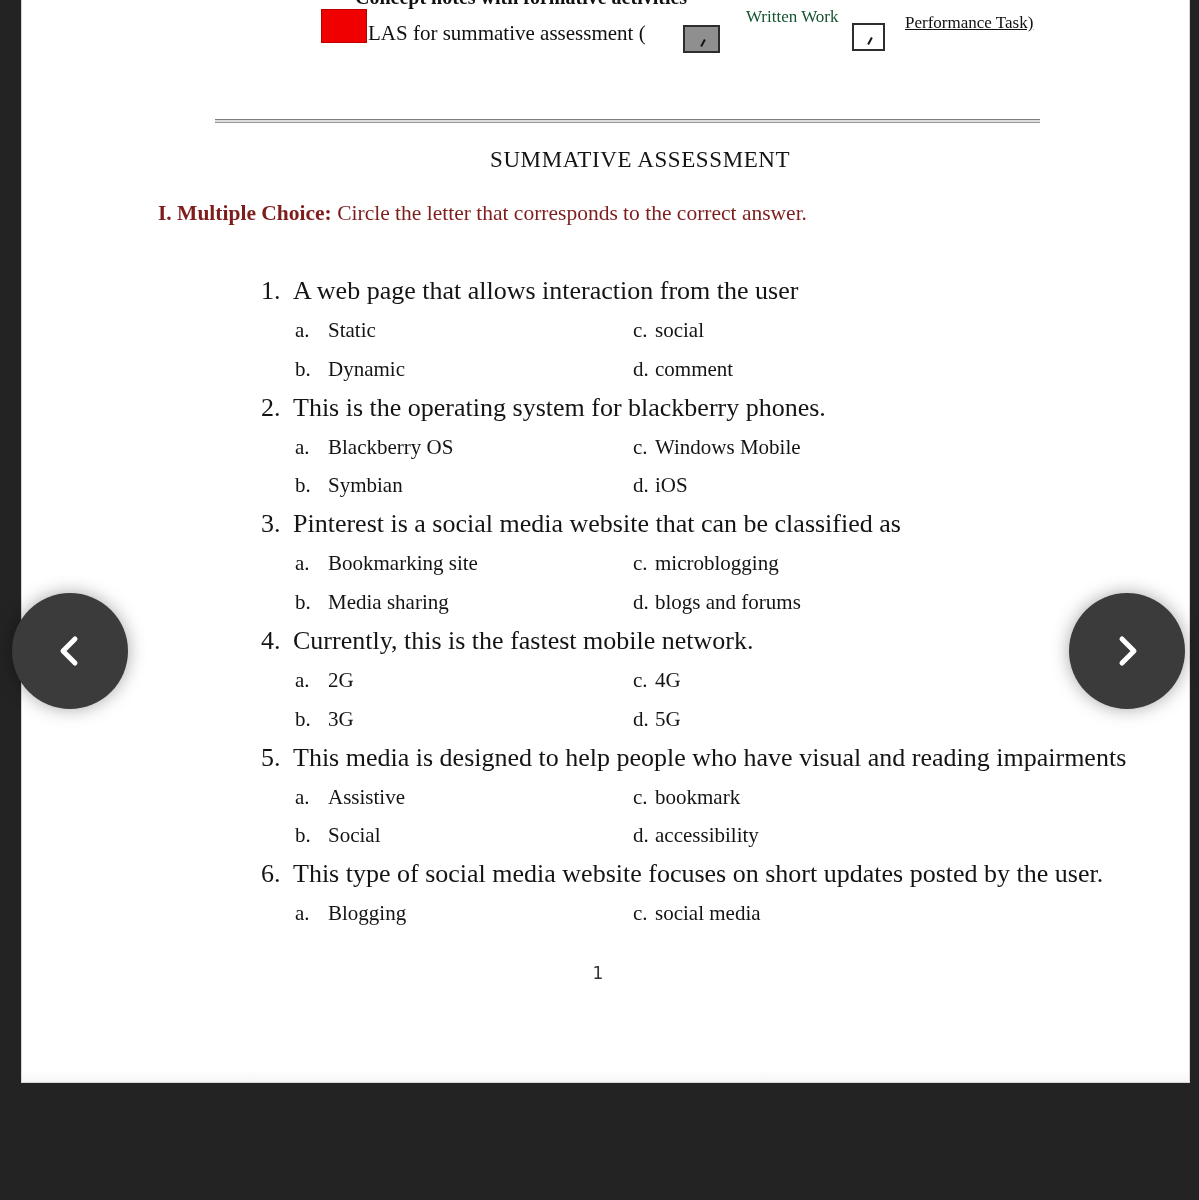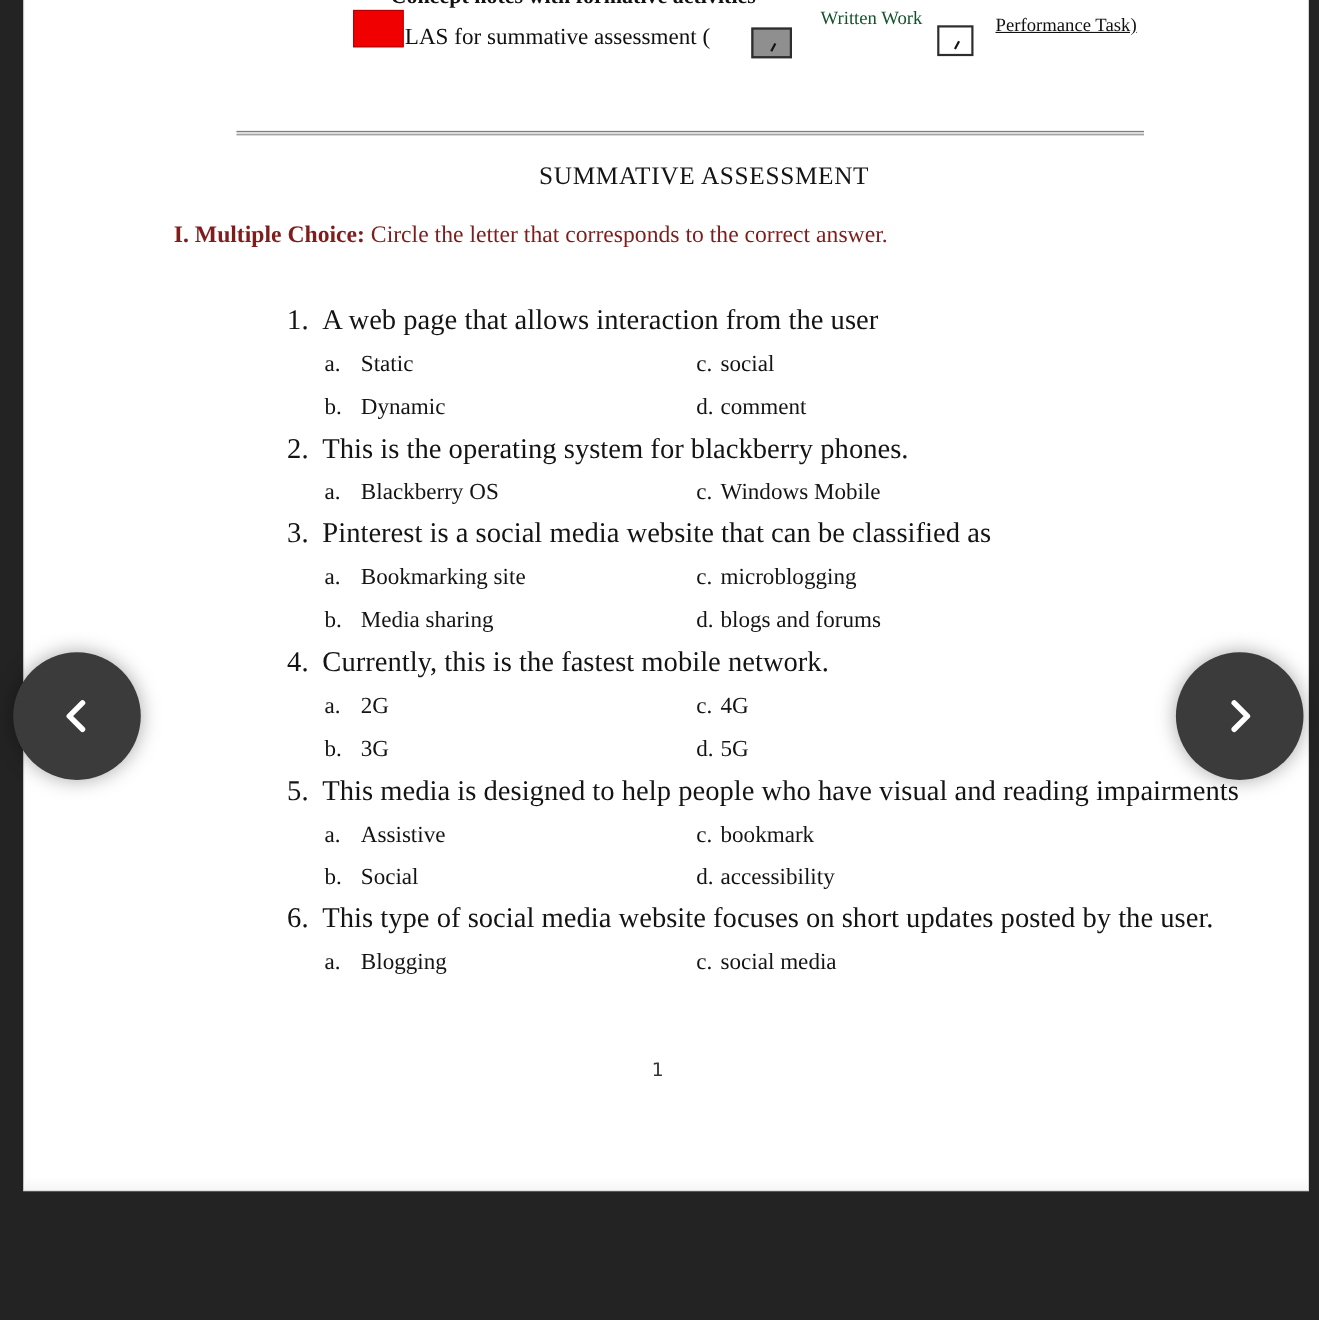--- a/index.html
+++ b/index.html
@@ -86,20 +86,21 @@
     <div class="section-line"><span class="lbl">I. Multiple Choice:</span><span> Circle the letter that corresponds to the correct answer.</span></div>
 
     <div class="questions">
 
       <div class="qrow"><span class="qnum">1.</span><span>A web page that allows interaction from the user</span></div>
       <div class="orow"><span class="olet">a.</span><span>Static</span><span class="oright"><span class="orlet">c.</span><span>social</span></span></div>
       <div class="orow"><span class="olet">b.</span><span>Dynamic</span><span class="oright"><span class="orlet">d.</span><span>comment</span></span></div>
 
       <div class="qrow"><span class="qnum">2.</span><span>This is the operating system for blackberry phones.</span></div>
       <div class="orow"><span class="olet">a.</span><span>Blackberry OS</span><span class="oright"><span class="orlet">c.</span><span>Windows Mobile</span></span></div>
+      <div class="orow"><span class="olet">b.</span><span>Symbian</span><span class="oright"><span class="orlet">d.</span><span>iOS</span></span></div>
 
       <div class="qrow"><span class="qnum">3.</span><span>Pinterest is a social media website that can be classified as</span></div>
       <div class="orow"><span class="olet">a.</span><span>Bookmarking site</span><span class="oright"><span class="orlet">c.</span><span>microblogging</span></span></div>
       <div class="orow"><span class="olet">b.</span><span>Media sharing</span><span class="oright"><span class="orlet">d.</span><span>blogs and forums</span></span></div>
 
       <div class="qrow"><span class="qnum">4.</span><span>Currently, this is the fastest mobile network.</span></div>
       <div class="orow"><span class="olet">a.</span><span>2G</span><span class="oright"><span class="orlet">c.</span><span>4G</span></span></div>
       <div class="orow"><span class="olet">b.</span><span>3G</span><span class="oright"><span class="orlet">d.</span><span>5G</span></span></div>
 
       <div class="qrow"><span class="qnum">5.</span><span>This media is designed to help people who have visual and reading impairments</span></div>

